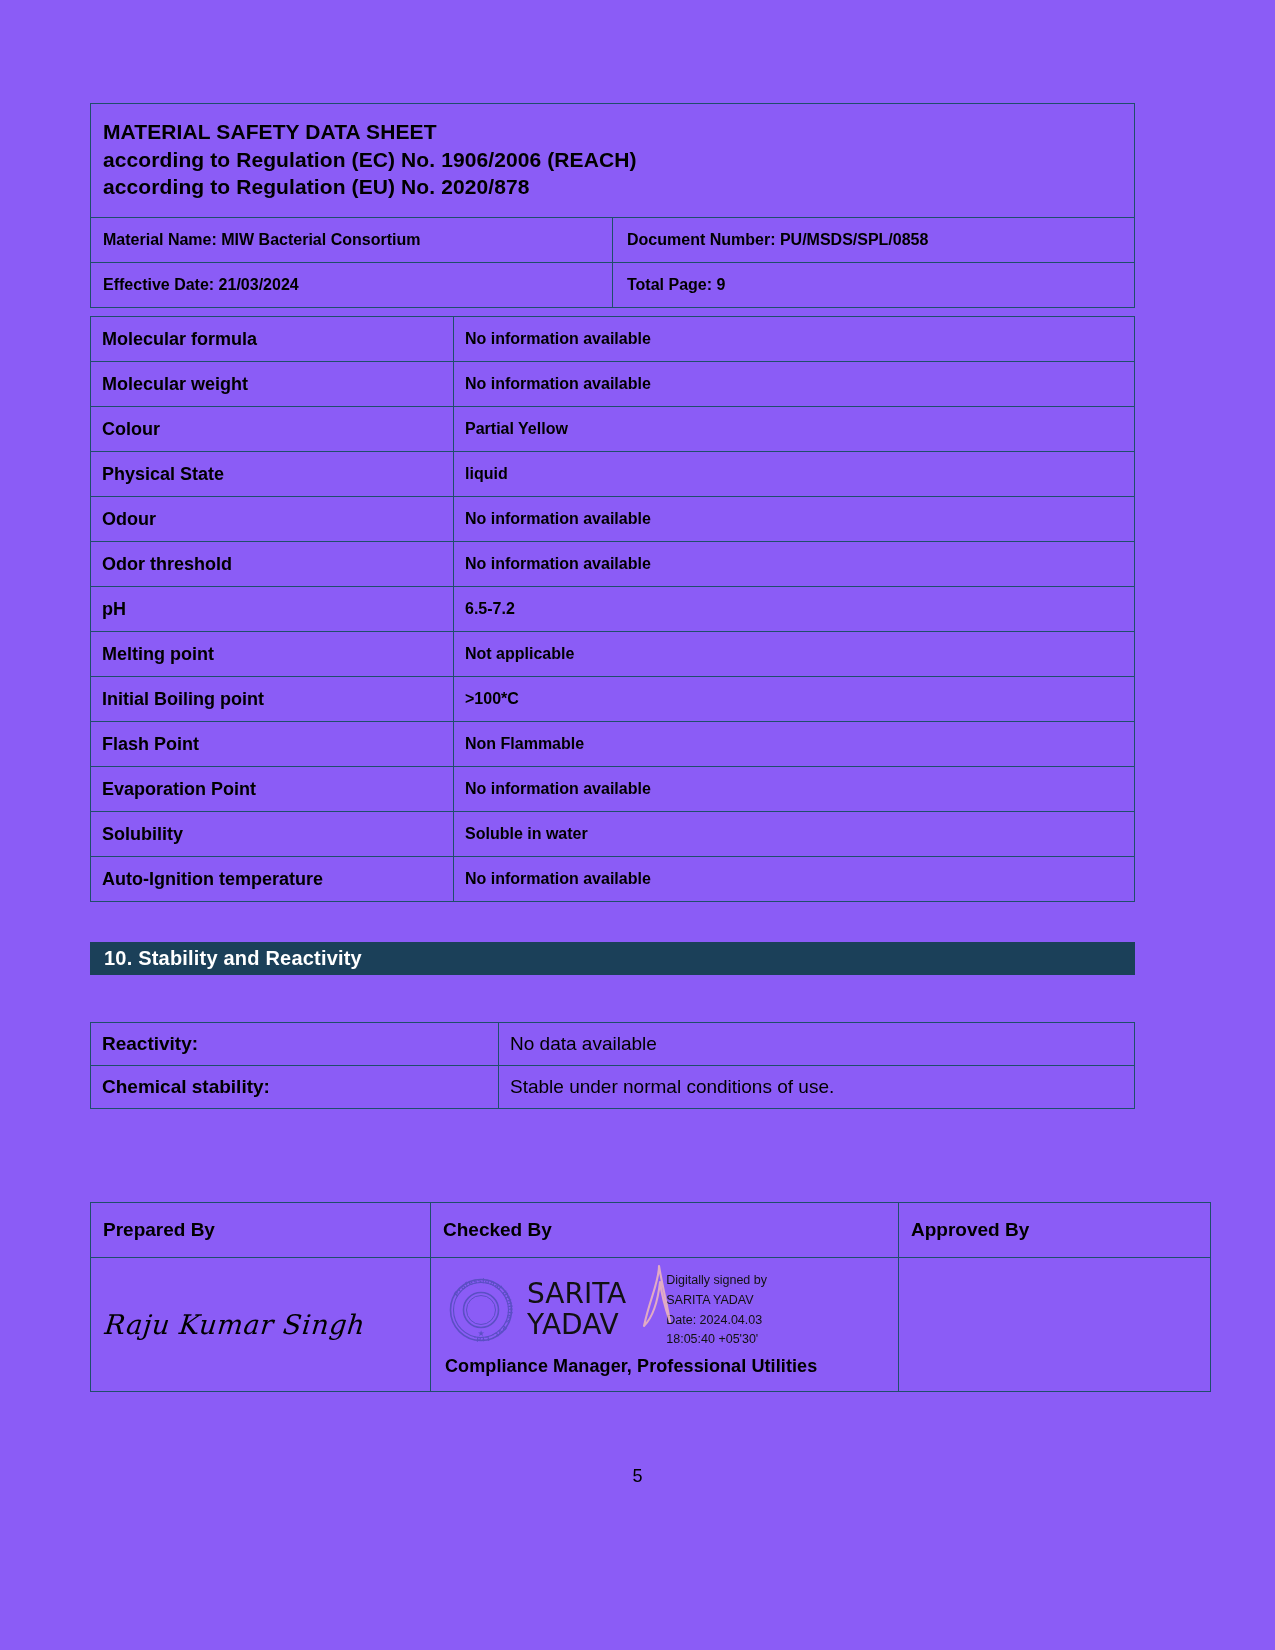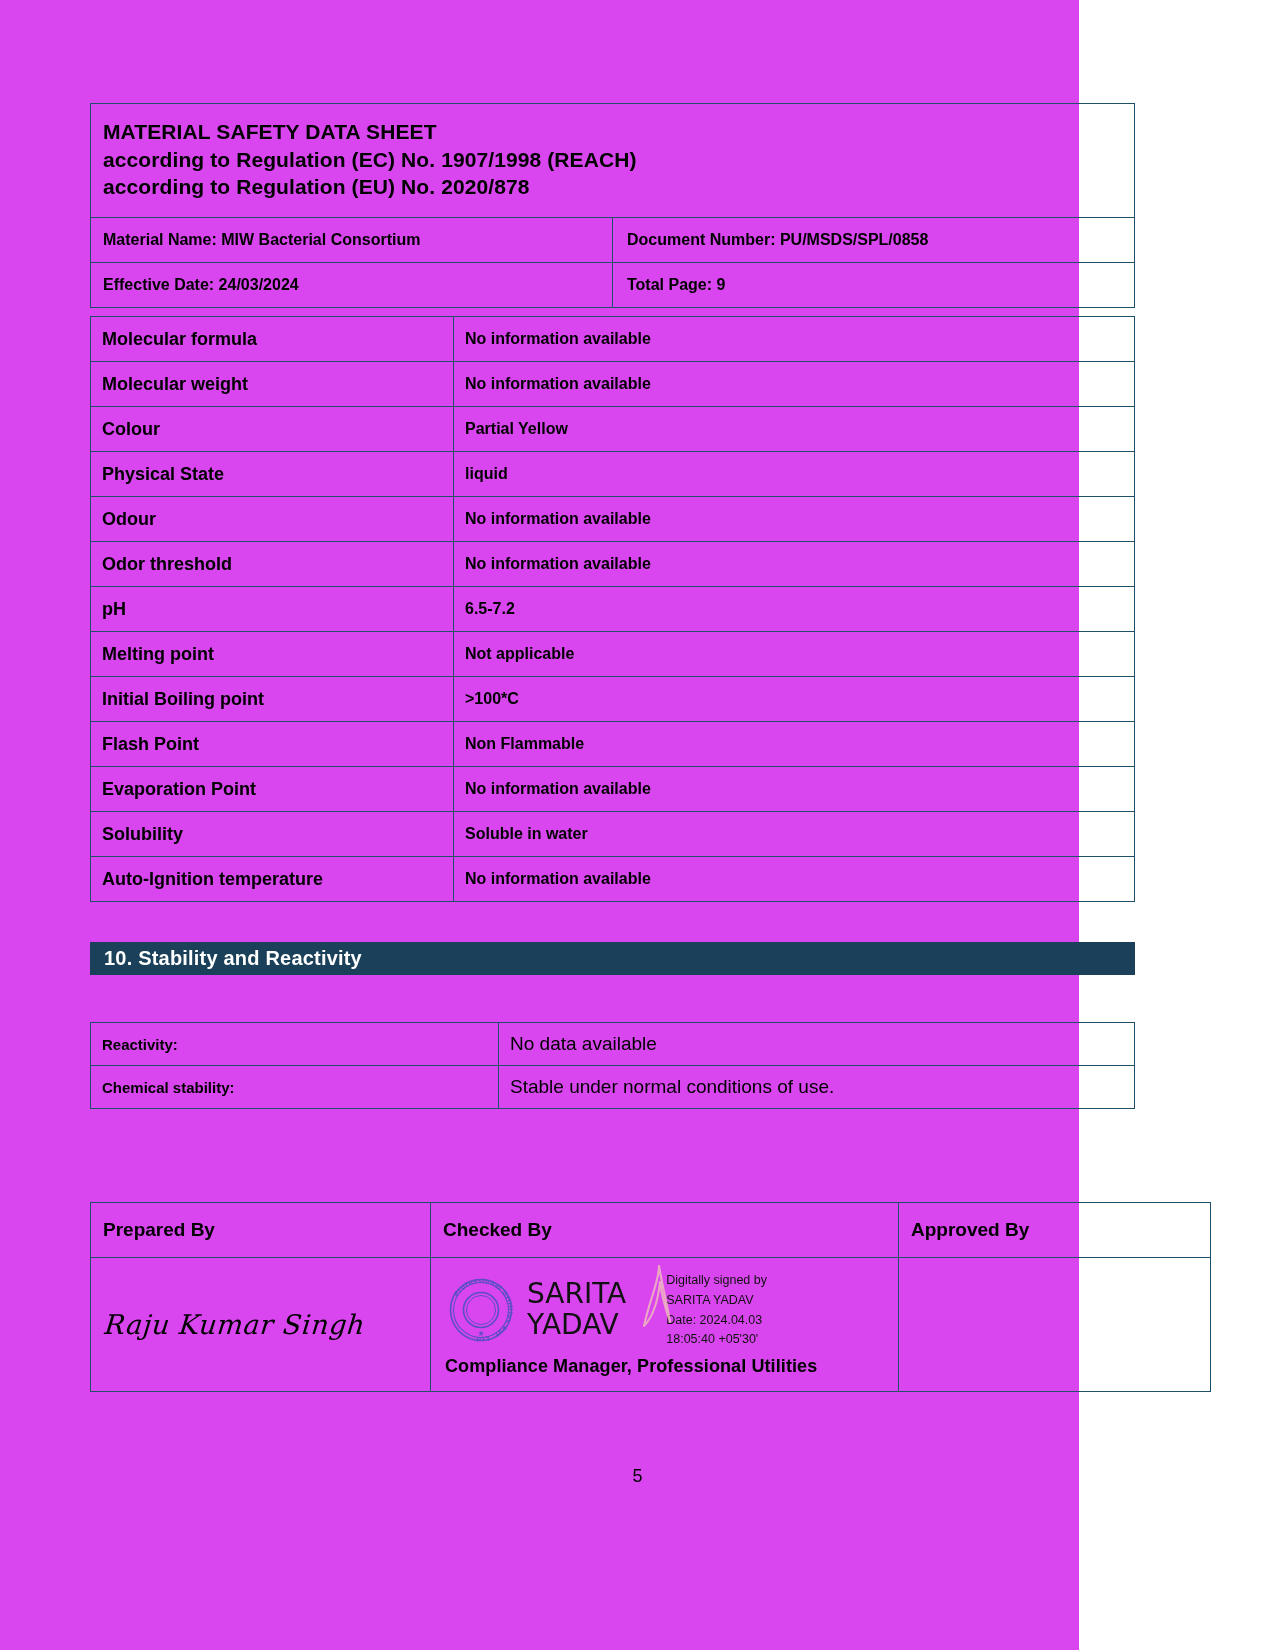--- a/index.html
+++ b/index.html
@@ -11,23 +11,23 @@
     width: 1275px;
     height: 1650px;
     font-family: "Liberation Sans", sans-serif;
     color: #000000;
     position: relative;
     overflow: hidden;
   }
   .page {
     position: absolute;
     left: 0; top: 0;
-    width: 1079px;
+    width: 1275px;
     height: 1650px;
-    background: #d946ef;
+    background: #8b5cf6;
   }
   .content {
     position: absolute;
     left: 90px;
     top: 103px;
     width: 1045px;
   }
 
   
   table {
@@ -90,21 +90,21 @@
   }
 
   
   .stab {
     margin-top: 47px;
   }
   .stab td {
     padding: 10px 11px;
   }
   .stab td.k {
-    font-size: 15px;
+    font-size: 19px;
     font-weight: bold;
     width: 385px;
   }
   .stab td.v {
     font-size: 19px;
   }
 
   
   .sign {
     margin-top: 93px;
@@ -208,30 +208,30 @@
 <body>
 
 <div class="page">
   <div class="content">
 
     <table>
       <tbody>
           <tr class="hdr-title">
         <td colspan="2">
           <div class="hdr-title-line">MATERIAL SAFETY DATA SHEET</div>
-          <div class="hdr-title-line">according to Regulation (EC) No. 1907/1998 (REACH)</div>
+          <div class="hdr-title-line">according to Regulation (EC) No. 1906/2006 (REACH)</div>
           <div class="hdr-title-line">according to Regulation (EU) No. 2020/878</div>
         </td>
       </tr>
       <tr class="hdr-row">
         <td style="width:555px;">Material Name: MIW Bacterial Consortium</td>
         <td class="gap">Document Number:  PU/MSDS/SPL/0858</td>
       </tr>
       <tr class="hdr-row">
-        <td>Effective Date: 24/03/2024</td>
+        <td>Effective Date: 21/03/2024</td>
         <td class="gap">Total Page: 9</td>
       </tr>
     </tbody>
       </table>
 
     <table class="props">
       <tbody>
           <tr>
         <td class="k">Molecular formula</td>
         <td class="v">No information available</td>

